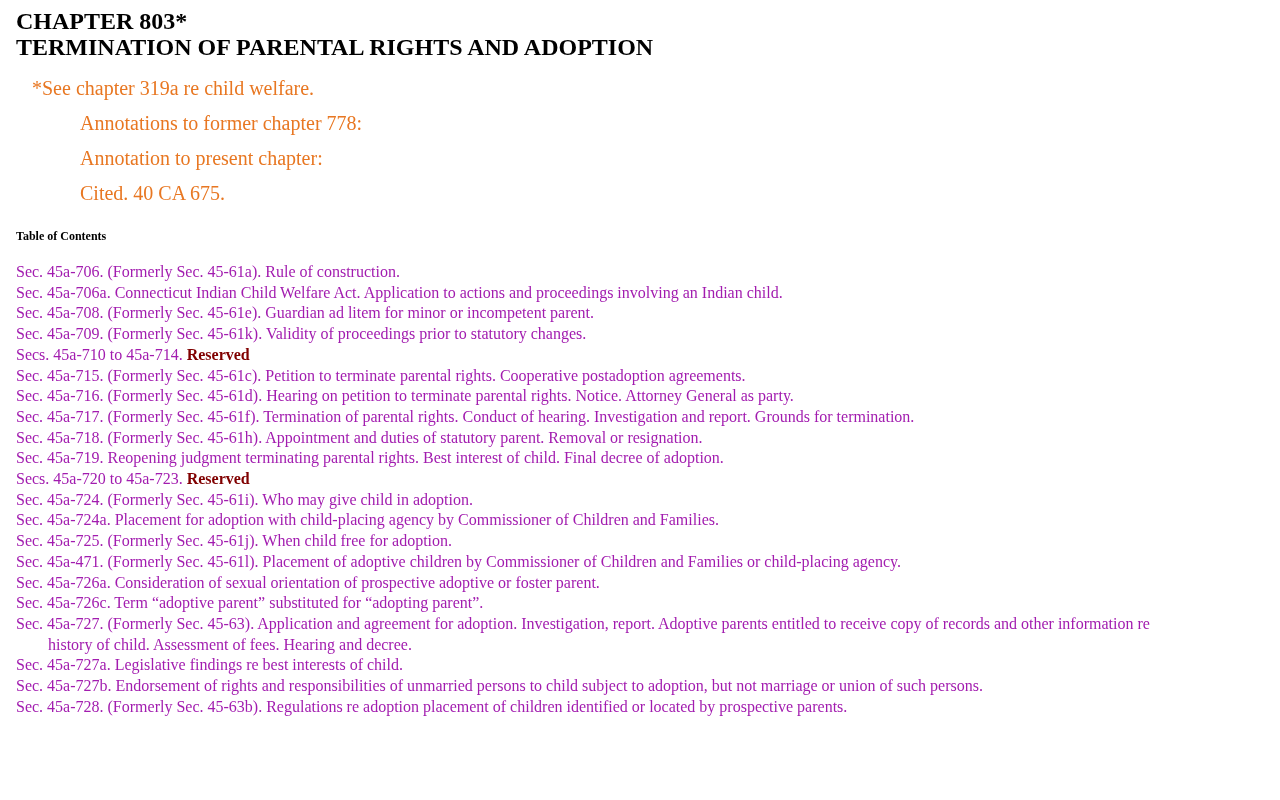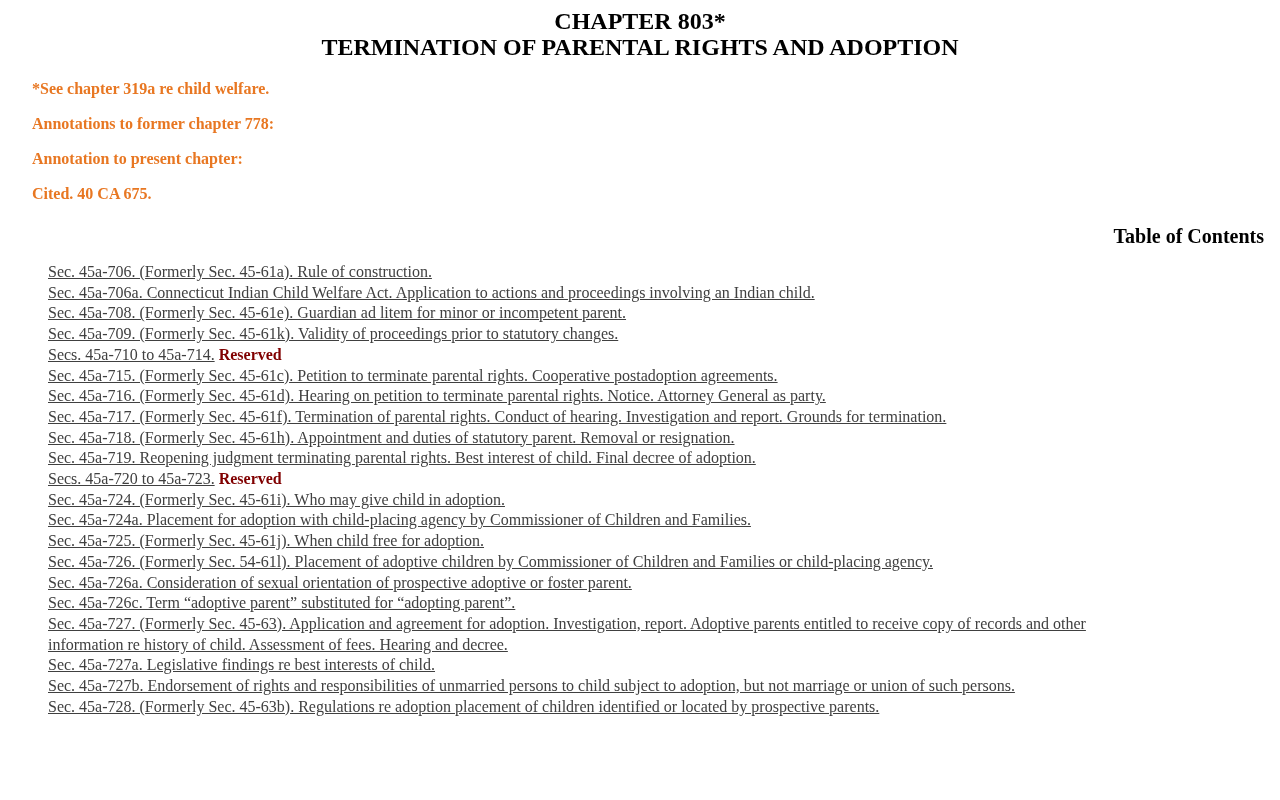--- a/index.html
+++ b/index.html
@@ -3,56 +3,52 @@
 <meta charset="utf-8">
 <style>
   html, body { margin: 0; padding: 0; background: #ffffff; }
   body {
     width: 1280px; height: 800px; overflow: hidden;
     font-family: "Liberation Serif", serif;
     font-size: 16px; color: #000;
   }
   .page { padding: 0 16px 0 16px; }
   .chap-title {
-    text-align: center;
+    text-align: left;
     font-weight: bold;
     font-size: 24px;
     line-height: 26px;
     margin: 8px 0 0 0;
   }
   .annot {
     color: #e87722;
-    font-size: 16px;
+    font-size: 20px;
     line-height: 19px;
     text-indent: 16px;
     text-align: justify;
     margin: 0;
-    font-weight: bold;
   }
   .annot.a1 { margin-top: 19px; }
-  .annot.gap { margin-top: 16px; }
+  .annot.gap { margin-top: 16px; margin-left: 48px; }
   .toc-title {
     font-weight: bold;
-    font-size: 20px;
+    font-size: 12px;
     margin: 24px 0 0 0;
     line-height: 19px;
-    text-align: right;
   }
   .toc { margin-top: 16px; }
   .toc-item {
     line-height: 20.7px;
     padding-left: 32px;
     text-indent: -32px;
     color: #800000;
   }
   .toc-item a {
-    color: #404040;
-    text-decoration: underline;
+    color: #a21caf;
     cursor: pointer;
-    margin-left: 32px;
   }
   .toc-item .reserved { font-weight: bold; color: #800000; text-align: center; }
 </style>
 </head>
 <body>
 
 <div class="page">
   <div class="chap-title">
     <div>CHAPTER 803*</div>
     <div>TERMINATION OF PARENTAL RIGHTS AND ADOPTION</div>
@@ -73,21 +69,21 @@
     <div class="toc-item"><a>Secs. 45a-710 to 45a-714.</a> <span class="reserved">Reserved</span></div>
     <div class="toc-item"><a>Sec. 45a-715. (Formerly Sec. 45-61c). Petition to terminate parental rights. Cooperative postadoption agreements.</a></div>
     <div class="toc-item"><a>Sec. 45a-716. (Formerly Sec. 45-61d). Hearing on petition to terminate parental rights. Notice. Attorney General as party.</a></div>
     <div class="toc-item"><a>Sec. 45a-717. (Formerly Sec. 45-61f). Termination of parental rights. Conduct of hearing. Investigation and report. Grounds for termination.</a></div>
     <div class="toc-item"><a>Sec. 45a-718. (Formerly Sec. 45-61h). Appointment and duties of statutory parent. Removal or resignation.</a></div>
     <div class="toc-item"><a>Sec. 45a-719. Reopening judgment terminating parental rights. Best interest of child. Final decree of adoption.</a></div>
     <div class="toc-item"><a>Secs. 45a-720 to 45a-723.</a> <span class="reserved">Reserved</span></div>
     <div class="toc-item"><a>Sec. 45a-724. (Formerly Sec. 45-61i). Who may give child in adoption.</a></div>
     <div class="toc-item"><a>Sec. 45a-724a. Placement for adoption with child-placing agency by Commissioner of Children and Families.</a></div>
     <div class="toc-item"><a>Sec. 45a-725. (Formerly Sec. 45-61j). When child free for adoption.</a></div>
-    <div class="toc-item"><a>Sec. 45a-726. (Formerly Sec. 54-61l). Placement of adoptive children by Commissioner of Children and Families or child-placing agency.</a></div>
+    <div class="toc-item"><a>Sec. 45a-471. (Formerly Sec. 45-61l). Placement of adoptive children by Commissioner of Children and Families or child-placing agency.</a></div>
     <div class="toc-item"><a>Sec. 45a-726a. Consideration of sexual orientation of prospective adoptive or foster parent.</a></div>
     <div class="toc-item"><a>Sec. 45a-726c. Term “adoptive parent” substituted for “adopting parent”.</a></div>
     <div class="toc-item" style="padding-right:100px"><a>Sec. 45a-727. (Formerly Sec. 45-63). Application and agreement for adoption. Investigation, report. Adoptive parents entitled to receive copy of records and other information re history of child. Assessment of fees. Hearing and decree.</a></div>
     <div class="toc-item"><a>Sec. 45a-727a. Legislative findings re best interests of child.</a></div>
     <div class="toc-item"><a>Sec. 45a-727b. Endorsement of rights and responsibilities of unmarried persons to child subject to adoption, but not marriage or union of such persons.</a></div>
     <div class="toc-item"><a>Sec. 45a-728. (Formerly Sec. 45-63b). Regulations re adoption placement of children identified or located by prospective parents.</a></div>
   </div>
 </div>
 
 </body></html>

